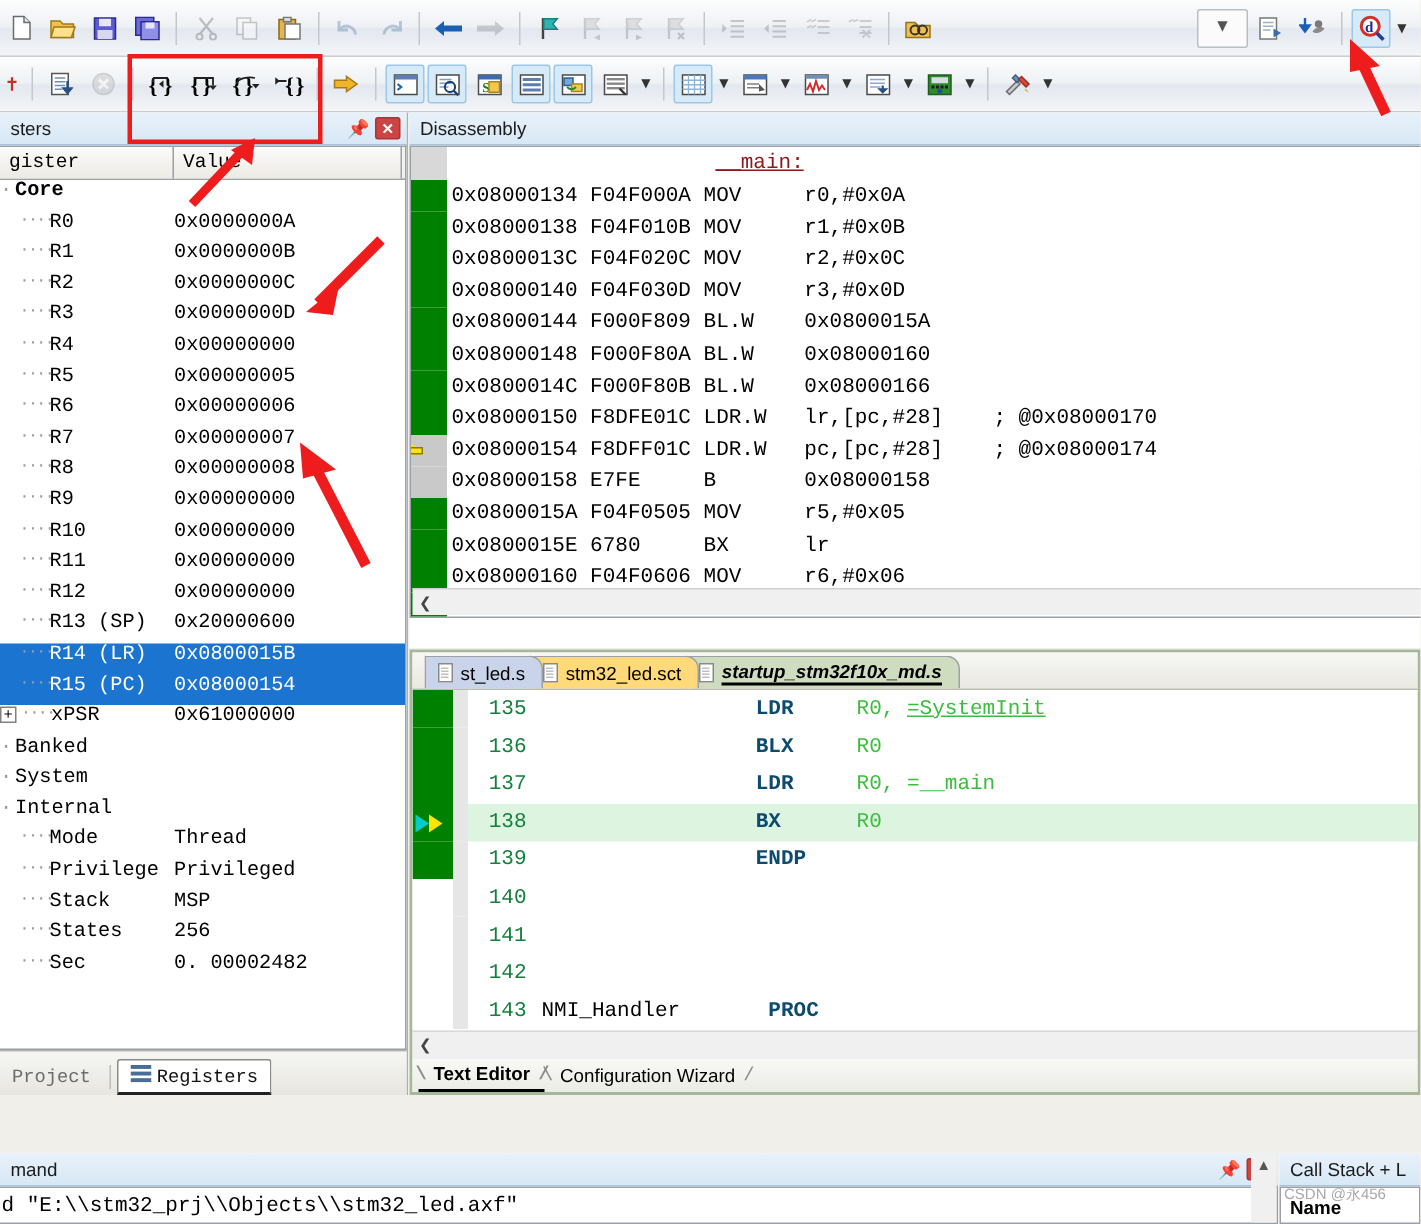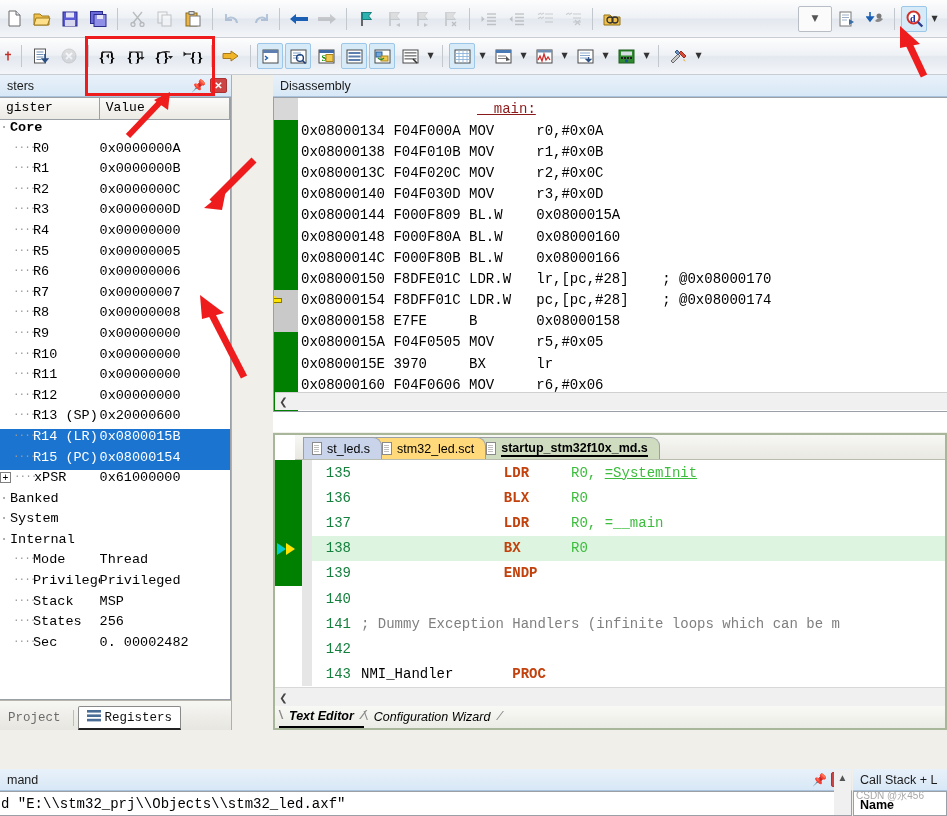--- a/index.html
+++ b/index.html
@@ -50,21 +50,21 @@
   .cap-pin { width: 16px; text-align: center; font-size: 12px; color: #333; }
   .cap-x {
     width: 17px; height: 15px; margin-left: 3px;
     background: #c44; border: 1px solid #a33; border-radius: 2px;
     color: #fff; font-size: 10px; font-weight: bold;
     display: flex; align-items: center; justify-content: center;
   }
 
   
   #registers-panel {
-    position: absolute; left: 0; top: 75px; width: 232px; height: 655px;
+    position: absolute; left: 0; top: 75px; width: 272px; height: 655px;
     background: #fff; border-right: 1px solid #a9b0b8;
   }
   #reg-grid {
     position: absolute; left: 0; top: 22px; right: 0; bottom: 30px;
     background: #fff; border: 1px solid #9aa0a6; border-left: none;
     overflow: hidden;
   }
   .reg-head { display: flex; height: 22px; background: #f1f1ee; border-bottom: 1px solid #9aa0a6; }
   .reg-head div {
     font-family: "Liberation Mono", monospace; font-size: 13px;
@@ -133,21 +133,21 @@
   #disasm-hscroll {
     position:absolute; left:1px; right:1px; bottom:1px; height:18px;
     background:#f0f0f0; border-top:1px solid #d0d0d0; display:flex; align-items:center;
   }
   .sb-arrow { width:17px; height:17px; display:flex; align-items:center; justify-content:center; font-size:10px; color:#444; }
 
   
   #editor-panel {
     position:absolute; left:273px; top:433px; width:674px; height:297px;
     background:#fff; border-left:2px solid #a8b79a; border-right:2px solid #a8b79a;
-    border-bottom:2px solid #a8b79a; border-top:2px solid #a8b79a;padding-left:20px;
+    border-bottom:2px solid #a8b79a; border-top:2px solid #a8b79a;
   }
   #editor-tabs {
     height: 25px; background: linear-gradient(180deg,#f7f7f4,#e9e8e2);
     display:flex; align-items:flex-end; padding-left: 8px; position:relative;
     border-bottom:1px solid #b8bcae;
   }
   .file-tab {
     height:22px; display:flex; align-items:center; gap:5px;
     padding: 0 11px 0 8px; font-size:12.5px;
     border:1px solid #9aa0a6; border-bottom:none;
@@ -157,21 +157,21 @@
   .file-tab .docico {
     width:10px; height:13px; background:#fff; border:1px solid #8a8a8a;
     position:relative; flex:none;
   }
   .file-tab .docico::after {
     content:""; position:absolute; left:1px; top:2px; right:2px; height:1px;
     box-shadow: 0 2px 0 #bfbfbf, 0 4px 0 #bfbfbf, 0 6px 0 #bfbfbf; background:#bfbfbf;
   }
   .tab-a { background:#c9d4ea; z-index:3; }
   .tab-b { background:#ffd97a; z-index:2; }
-  .tab-c { background:#cfdcc0; z-index:1; }
+  .tab-c { background:#cfdcc0; z-index:1;font-style:italic; }
   .tab-c .lbl { font-weight:bold; border-bottom:2px solid #000; }
   #code-body {
     position:absolute; left:0; top:25px; right:0; bottom:42px;
     background:#fff; overflow:hidden;
   }
   .code-line { display:flex; height:25.2px; align-items:center; font-family:"Liberation Mono", monospace; font-size:14px; }
   .code-line.cur { background:#ddf5e0; }
   .cl-mark { width:27px; height:100%; background:#008000; flex:none; position:relative; }
   .cl-mark.none { background:transparent; }
   .cl-mark.cur { background:#008000; }
@@ -179,32 +179,32 @@
     content:""; position:absolute; left:2px; top:7px; width:0;height:0;
     border-top:6px solid transparent;border-bottom:6px solid transparent;border-left:9px solid #00cccc;
   }
   .cl-mark.cur::after {
     content:""; position:absolute; left:11px; top:7px; width:0;height:0;
     border-top:6px solid transparent;border-bottom:6px solid transparent;border-left:9px solid #ffe400;
   }
   .cl-gut { width:10px; background:#e6e6e6; height:100%; flex:none; }
   .cl-num { width:45px; text-align:right; padding-right:6px; color:#15803d; flex:none; }
   .cl-txt { white-space:pre; padding-left:4px; }
-  .kw { color:#c2410c; font-weight:bold; }
+  .kw { color:#0c4a6e; font-weight:bold; }
   .reg { color:#3dbd3d; }
   .cmt { color:#7f7f7f; }
   .lnk { text-decoration: underline; }
   #code-hscroll {
     position:absolute; left:0; right:0; bottom:22px; height:19px;
     background:#f0f0f0; border-top:1px solid #d8d8d8; display:flex; align-items:center;
   }
   #editor-bottom-tabs {
     position:absolute; left:0; right:0; bottom:0; height:22px;
     background: linear-gradient(180deg,#f8f8f5,#ececE6);
-    display:flex; align-items:center; padding-left:4px; font-size:12.5px;font-style:italic;
+    display:flex; align-items:center; padding-left:4px; font-size:12.5px;
   }
   .slant-tab { position:relative; padding:0 10px 0 10px; display:flex; align-items:center; height:22px; }
   .slant-tab::before { content:"\\"; position:absolute; left:-2px; color:#8a8a8a; font-family:"Liberation Mono",monospace; }
   .slant-tab::after  { content:"/"; position:absolute; right:-3px; color:#8a8a8a; font-family:"Liberation Mono",monospace; }
   .slant-tab.active { font-weight:bold; border-bottom:2px solid #000; }
 
   
   #command-panel {
     position:absolute; left:0; top:769px; width:852px; height:47px; background:#fff;
   }
@@ -837,21 +837,21 @@
           <div class="da-line">
             <div class="da-margin nocov" style="width: 24px;"></div>
             <div class="da-txt">0x08000158 E7FE     B       0x08000158</div>
           </div>
           <div class="da-line">
             <div class="da-margin" style="width: 24px;"></div>
             <div class="da-txt">0x0800015A F04F0505 MOV     r5,#0x05</div>
           </div>
           <div class="da-line">
             <div class="da-margin" style="width: 24px;"></div>
-            <div class="da-txt">0x0800015E 3970     BX      lr</div>
+            <div class="da-txt">0x0800015E 6780     BX      lr</div>
           </div>
           <div class="da-line">
             <div class="da-margin" style="width: 24px;"></div>
             <div class="da-txt">0x08000160 F04F0606 MOV     r6,#0x06</div>
           </div>
           <div class="da-line">
             <div class="da-margin" style="width: 24px;"></div>
             <div class="da-txt">0x08000164 4770     BX      lr</div>
           </div>
         </div>
@@ -911,21 +911,20 @@
           <div class="code-line">
             <div class="cl-mark none"></div>
             <div class="cl-gut"></div>
             <div class="cl-num">140</div>
             <div class="cl-txt"></div>
           </div>
           <div class="code-line">
             <div class="cl-mark none"></div>
             <div class="cl-gut"></div>
             <div class="cl-num">141</div>
-            <div class="cl-txt"><span class="cmt">; Dummy Exception Handlers (infinite loops which can be m</span></div>
           </div>
           <div class="code-line">
             <div class="cl-mark none"></div>
             <div class="cl-gut"></div>
             <div class="cl-num">142</div>
             <div class="cl-txt"></div>
           </div>
           <div class="code-line">
             <div class="cl-mark none"></div>
             <div class="cl-gut"></div>

